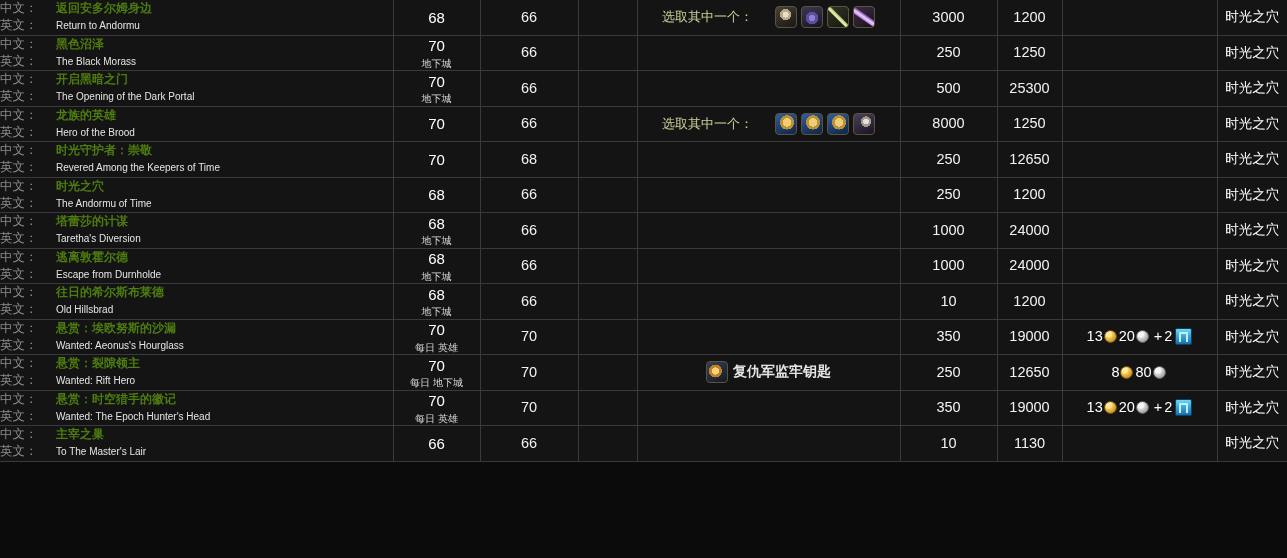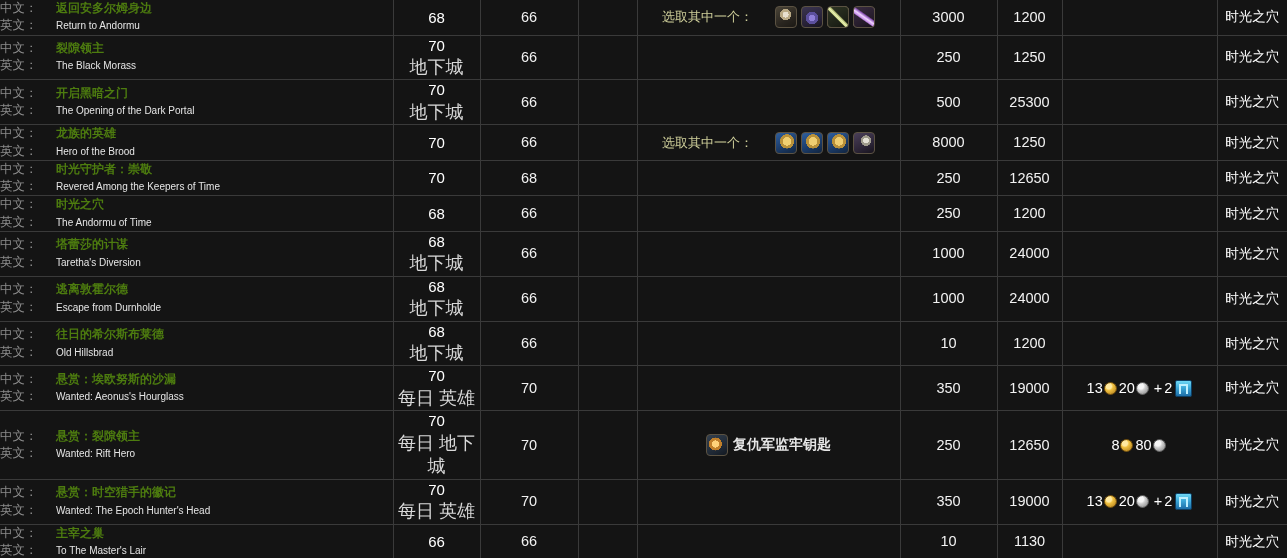--- a/index.html
+++ b/index.html
@@ -70,21 +70,21 @@
 
   
   .num-cell {
     text-align: center;
     font-size: 14.5px;
     color: #f2f2f2;
     line-height: 1.3;
     padding: 5px 2px;
   }
   .lvl-main { display: block; font-size: 15px; color: #ffffff; }
-  .lvl-sub  { display: block; font-size: 18px; color: #d8d8d8; margin-top: 1px; }
+  .lvl-sub  { display: block; font-size: 10px; color: #d8d8d8; margin-top: 1px; }
 
   
   .rewards-cell {
     text-align: center;
     padding: 5px 4px;
   }
   .choose-row {
     display: flex;
     align-items: center;
     justify-content: center;
@@ -245,21 +245,21 @@
         </td>
         <td class="num-cell"><span>3000</span></td>
         <td class="num-cell"><span>1200</span></td>
         <td class="money-cell"></td>
         <td class="zone-cell"><a>时光之穴</a></td>
       </tr>
       <tr>
         <td class="name-cell">
           <div class="name-line">
             <span class="lang-label">中文：</span>
-            <a class="quest-zh">裂隙领主</a>
+            <a class="quest-zh">黑色沼泽</a>
           </div>
           <div class="name-line">
             <span class="lang-label">英文：</span>
             <a class="quest-en">The Black Morass</a>
           </div>
         </td>
         <td class="num-cell">
           <span class="lvl-main">70</span>
           <span class="lvl-sub">地下城</span>
         </td>

